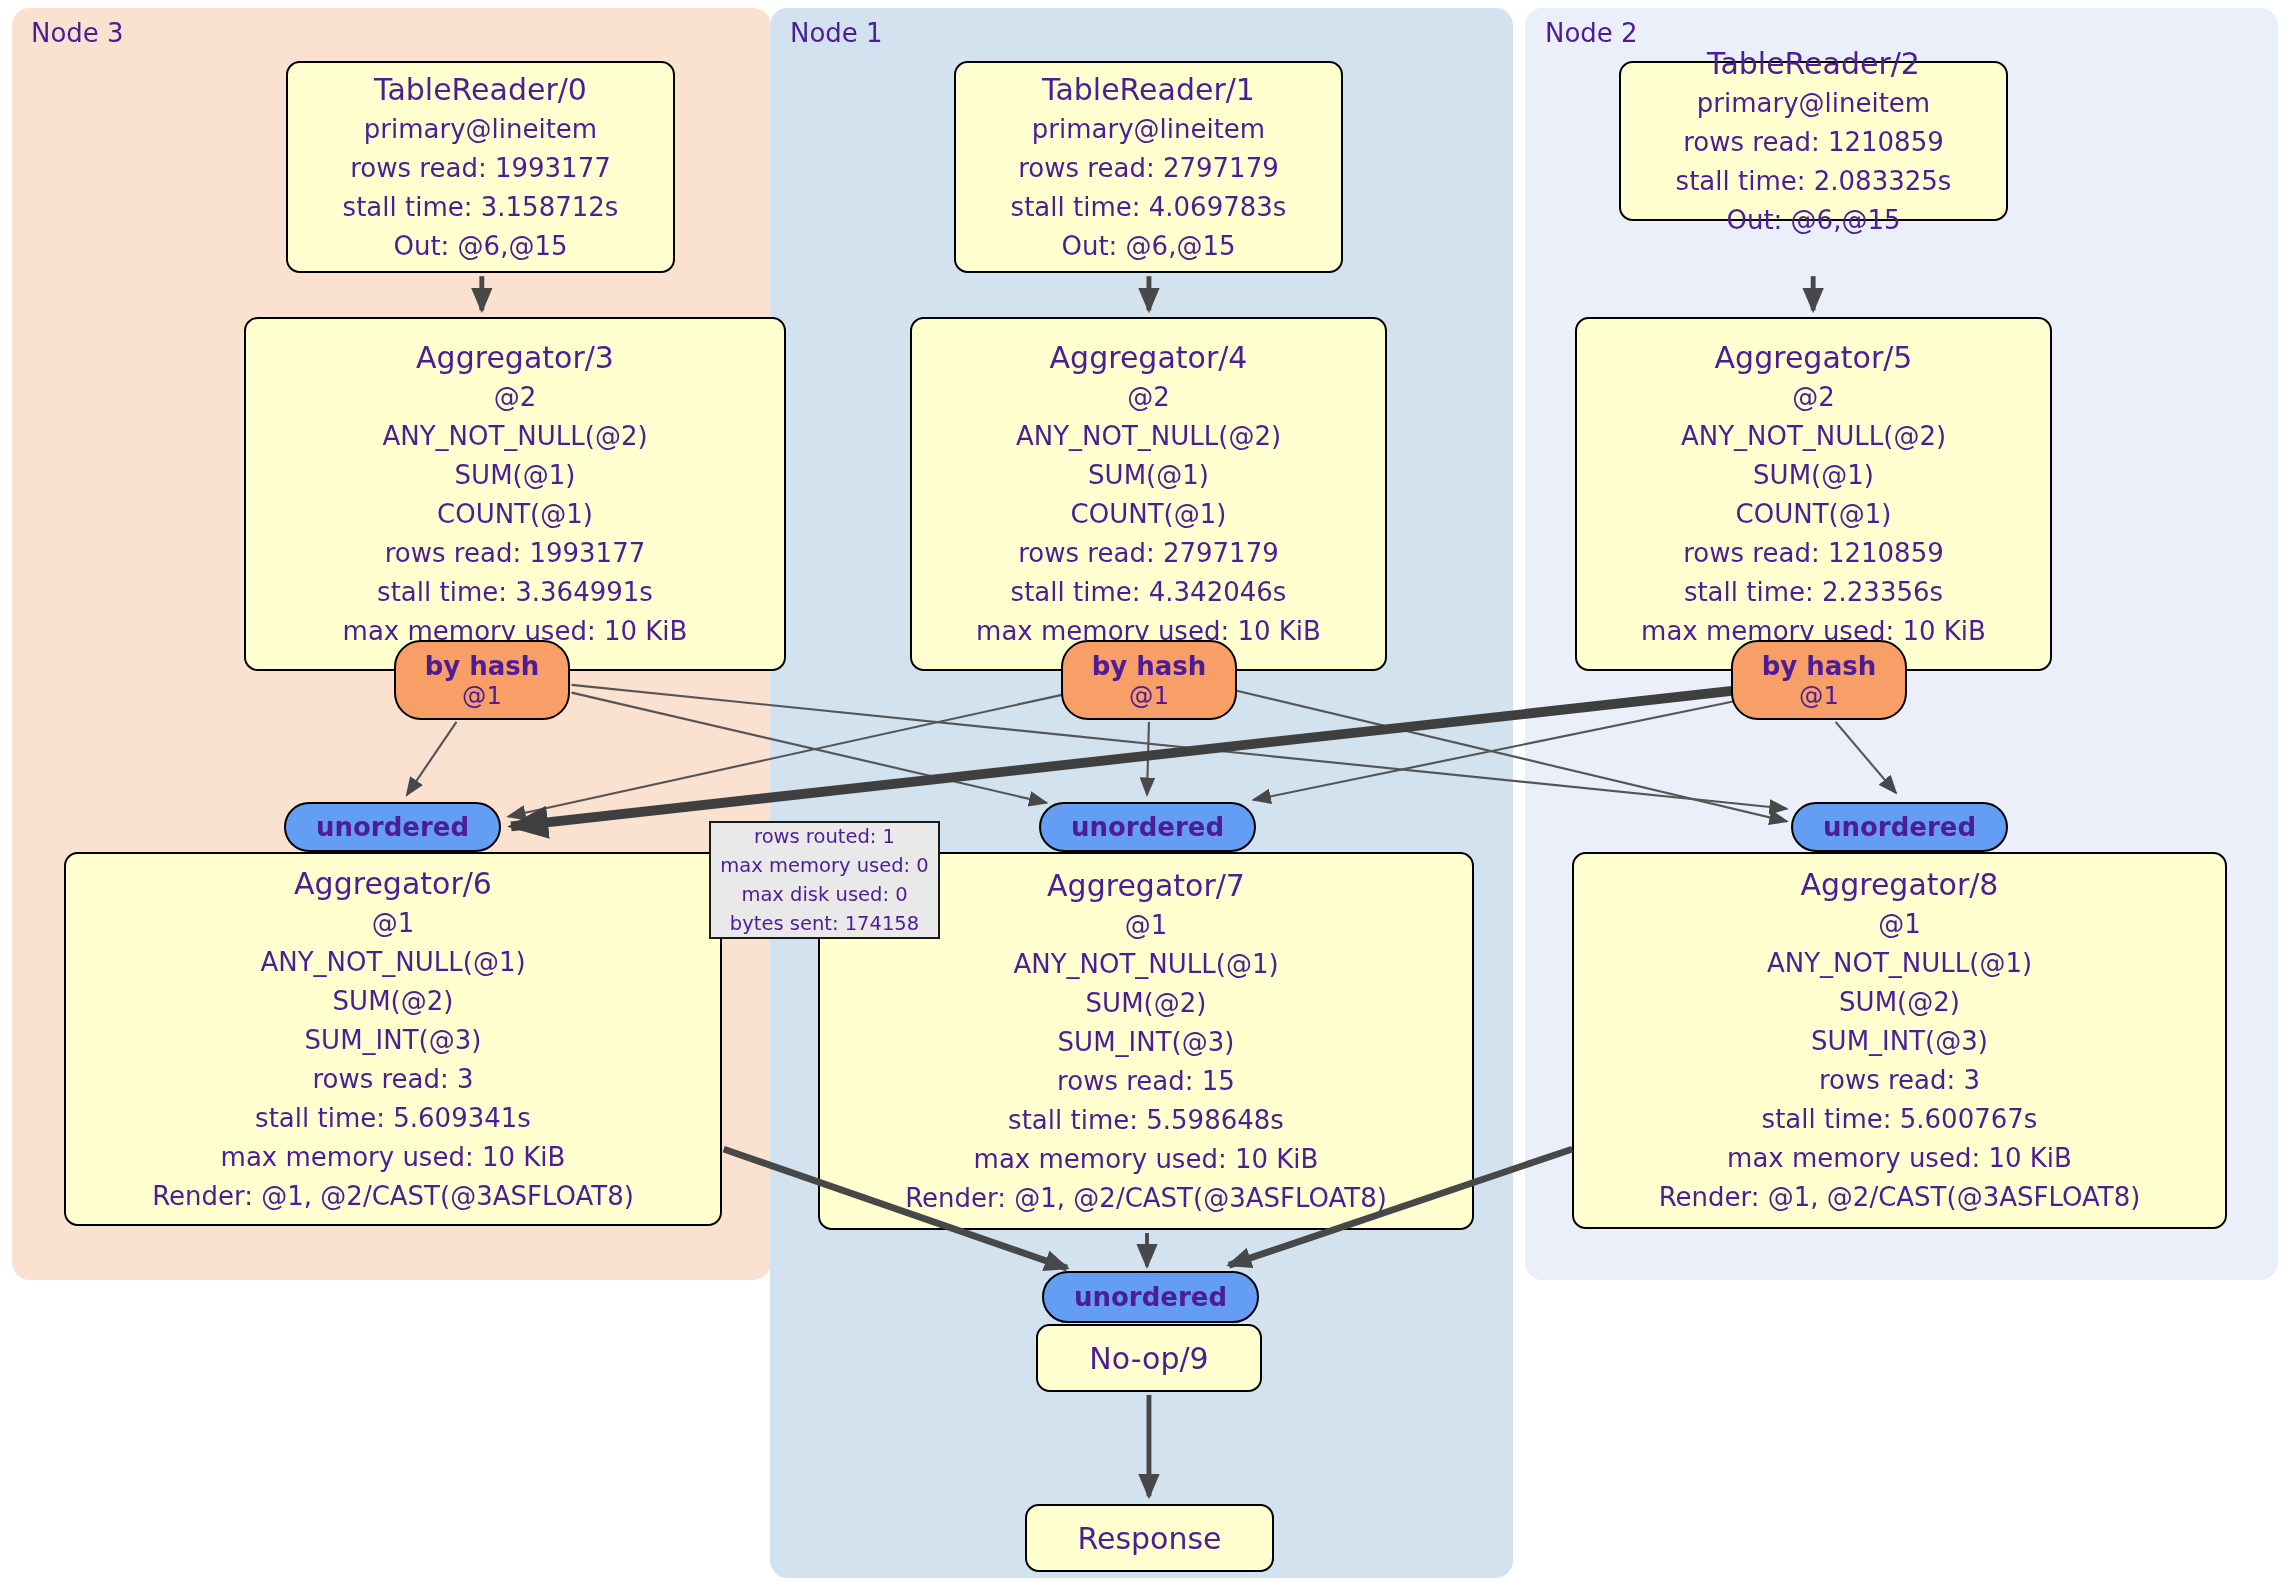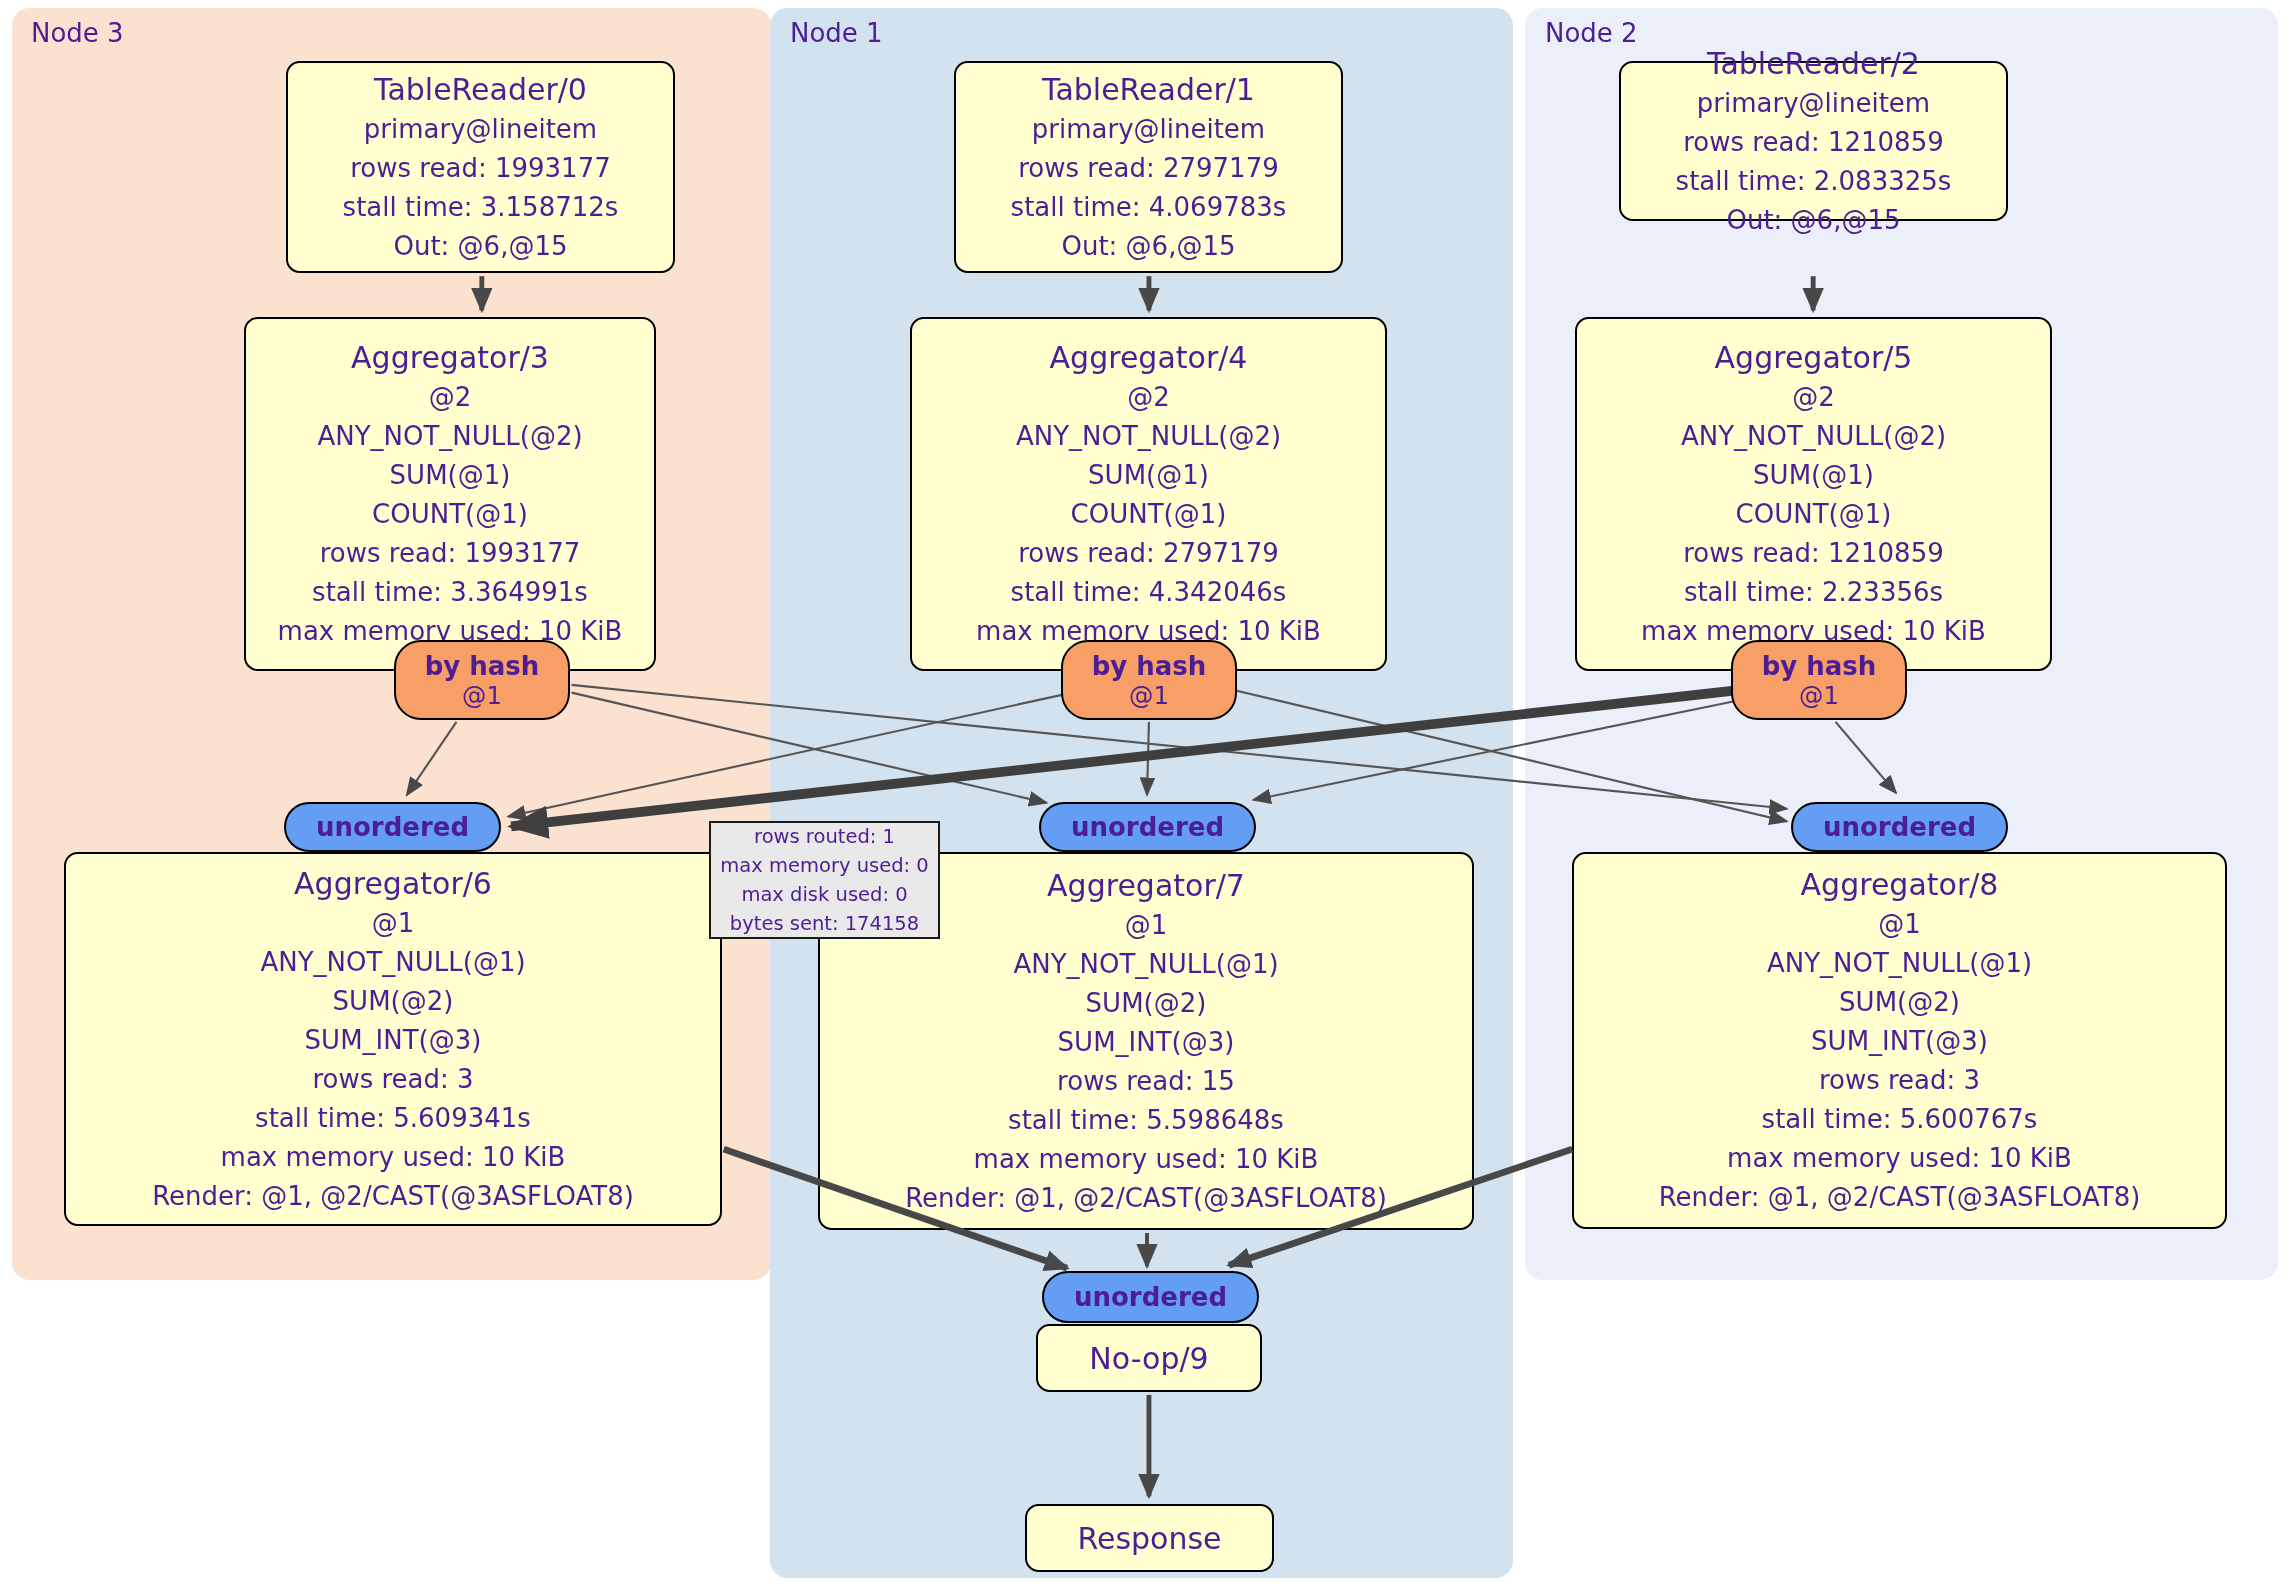--- a/index.html
+++ b/index.html
@@ -78,21 +78,21 @@
   <div class="box z-box" style="left:1619px;top:61px;width:389px;height:160px;">
     <div class="title">TableReader/2</div>
     <div class="lines">
         <div>primary@lineitem</div>
         <div>rows read: 1210859</div>
         <div>stall time: 2.083325s</div>
         <div>Out: @6,@15</div>
       </div>
   </div>
 
-  <div class="box z-box" style="left:244px;top:317px;width:412px;height:354px;">
+  <div class="box z-box" style="left:244px;top:317px;width:542px;height:354px;">
     <div class="title">Aggregator/3</div>
     <div class="lines">
         <div>@2</div>
         <div>ANY_NOT_NULL(@2)</div>
         <div>SUM(@1)</div>
         <div>COUNT(@1)</div>
         <div>rows read: 1993177</div>
         <div>stall time: 3.364991s</div>
         <div>max memory used: 10 KiB</div>
       </div>

